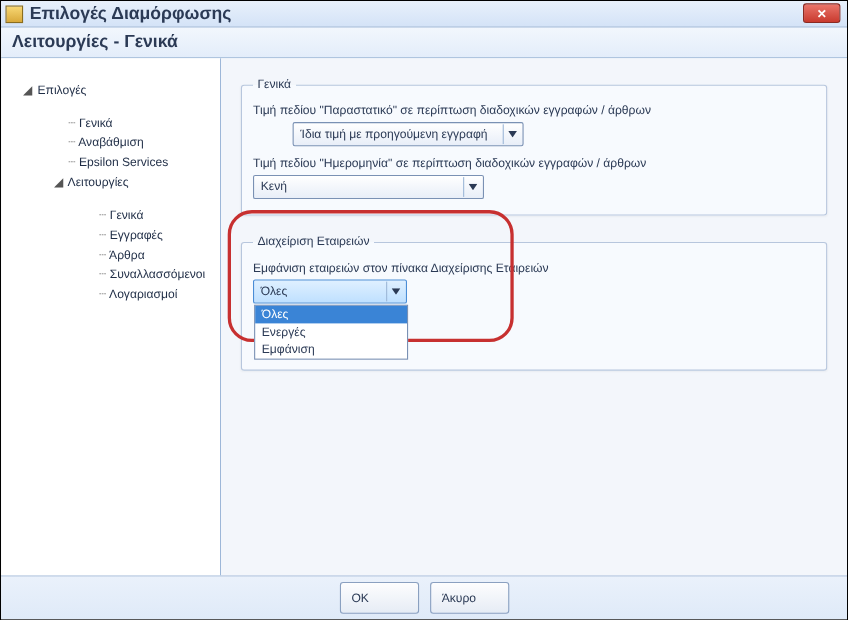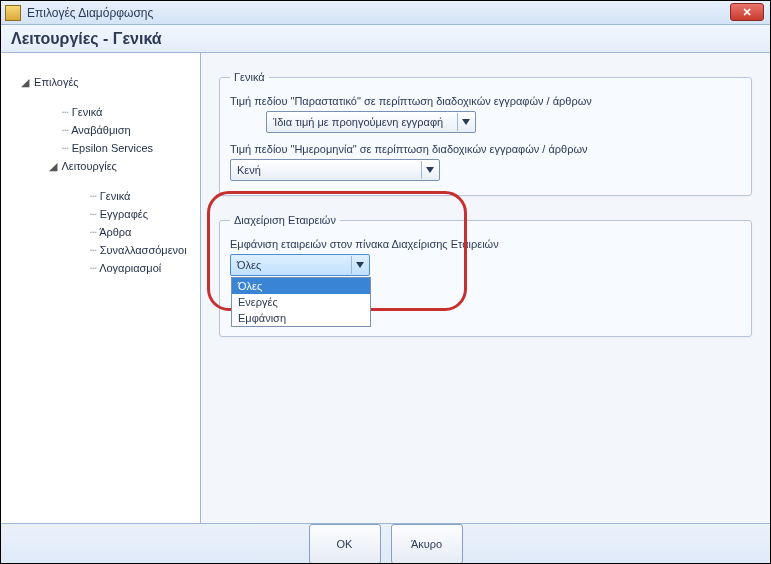--- a/index.html
+++ b/index.html
@@ -23,21 +23,22 @@
     position: relative;
   }
   .titlebar .app-icon {
     width: 16px; height: 16px;
     background: linear-gradient(#f7d774, #d9a93a);
     border: 1px solid #8a6d1f;
     margin-right: 6px;
   }
   .titlebar .title {
     color: #2b3a55;
-    font-size: 12px;
+    font-size: 16px;
+    font-weight: bold;
   }
   .close-btn {
     position: absolute;
     right: 6px; top: 2px;
     width: 34px; height: 18px;
     background: linear-gradient(#e9756b, #c93a2e);
     border: 1px solid #8a2a22;
     border-radius: 3px;
     display: flex; align-items: center; justify-content: center;
     color: #fff; font-weight: bold;
@@ -161,26 +162,26 @@
     height: 40px;
     background: linear-gradient(#eaf1fb, #dfeaf8);
     border-top: 1px solid #9db7d8;
     display: flex;
     align-items: center;
     justify-content: center;
     gap: 10px;
   }
   .btn {
     min-width: 72px;
-    height: 40px;
+    height: 29px;
     background: linear-gradient(#fdfdfe, #e6ecf5);
     border: 1px solid #8aa0c0;
     border-radius: 3px;
     color: #2b3a55;
-    display: inline-flex; align-items: center; justify-content: center;
+    display: inline-flex; align-items: center; justify-content: flex-start;
     cursor: pointer;
     font-size: 11px;
     padding: 0 10px;
   }
 </style>
 </head>
 <body>
 
 <div class="titlebar">
   <div class="app-icon"></div>

